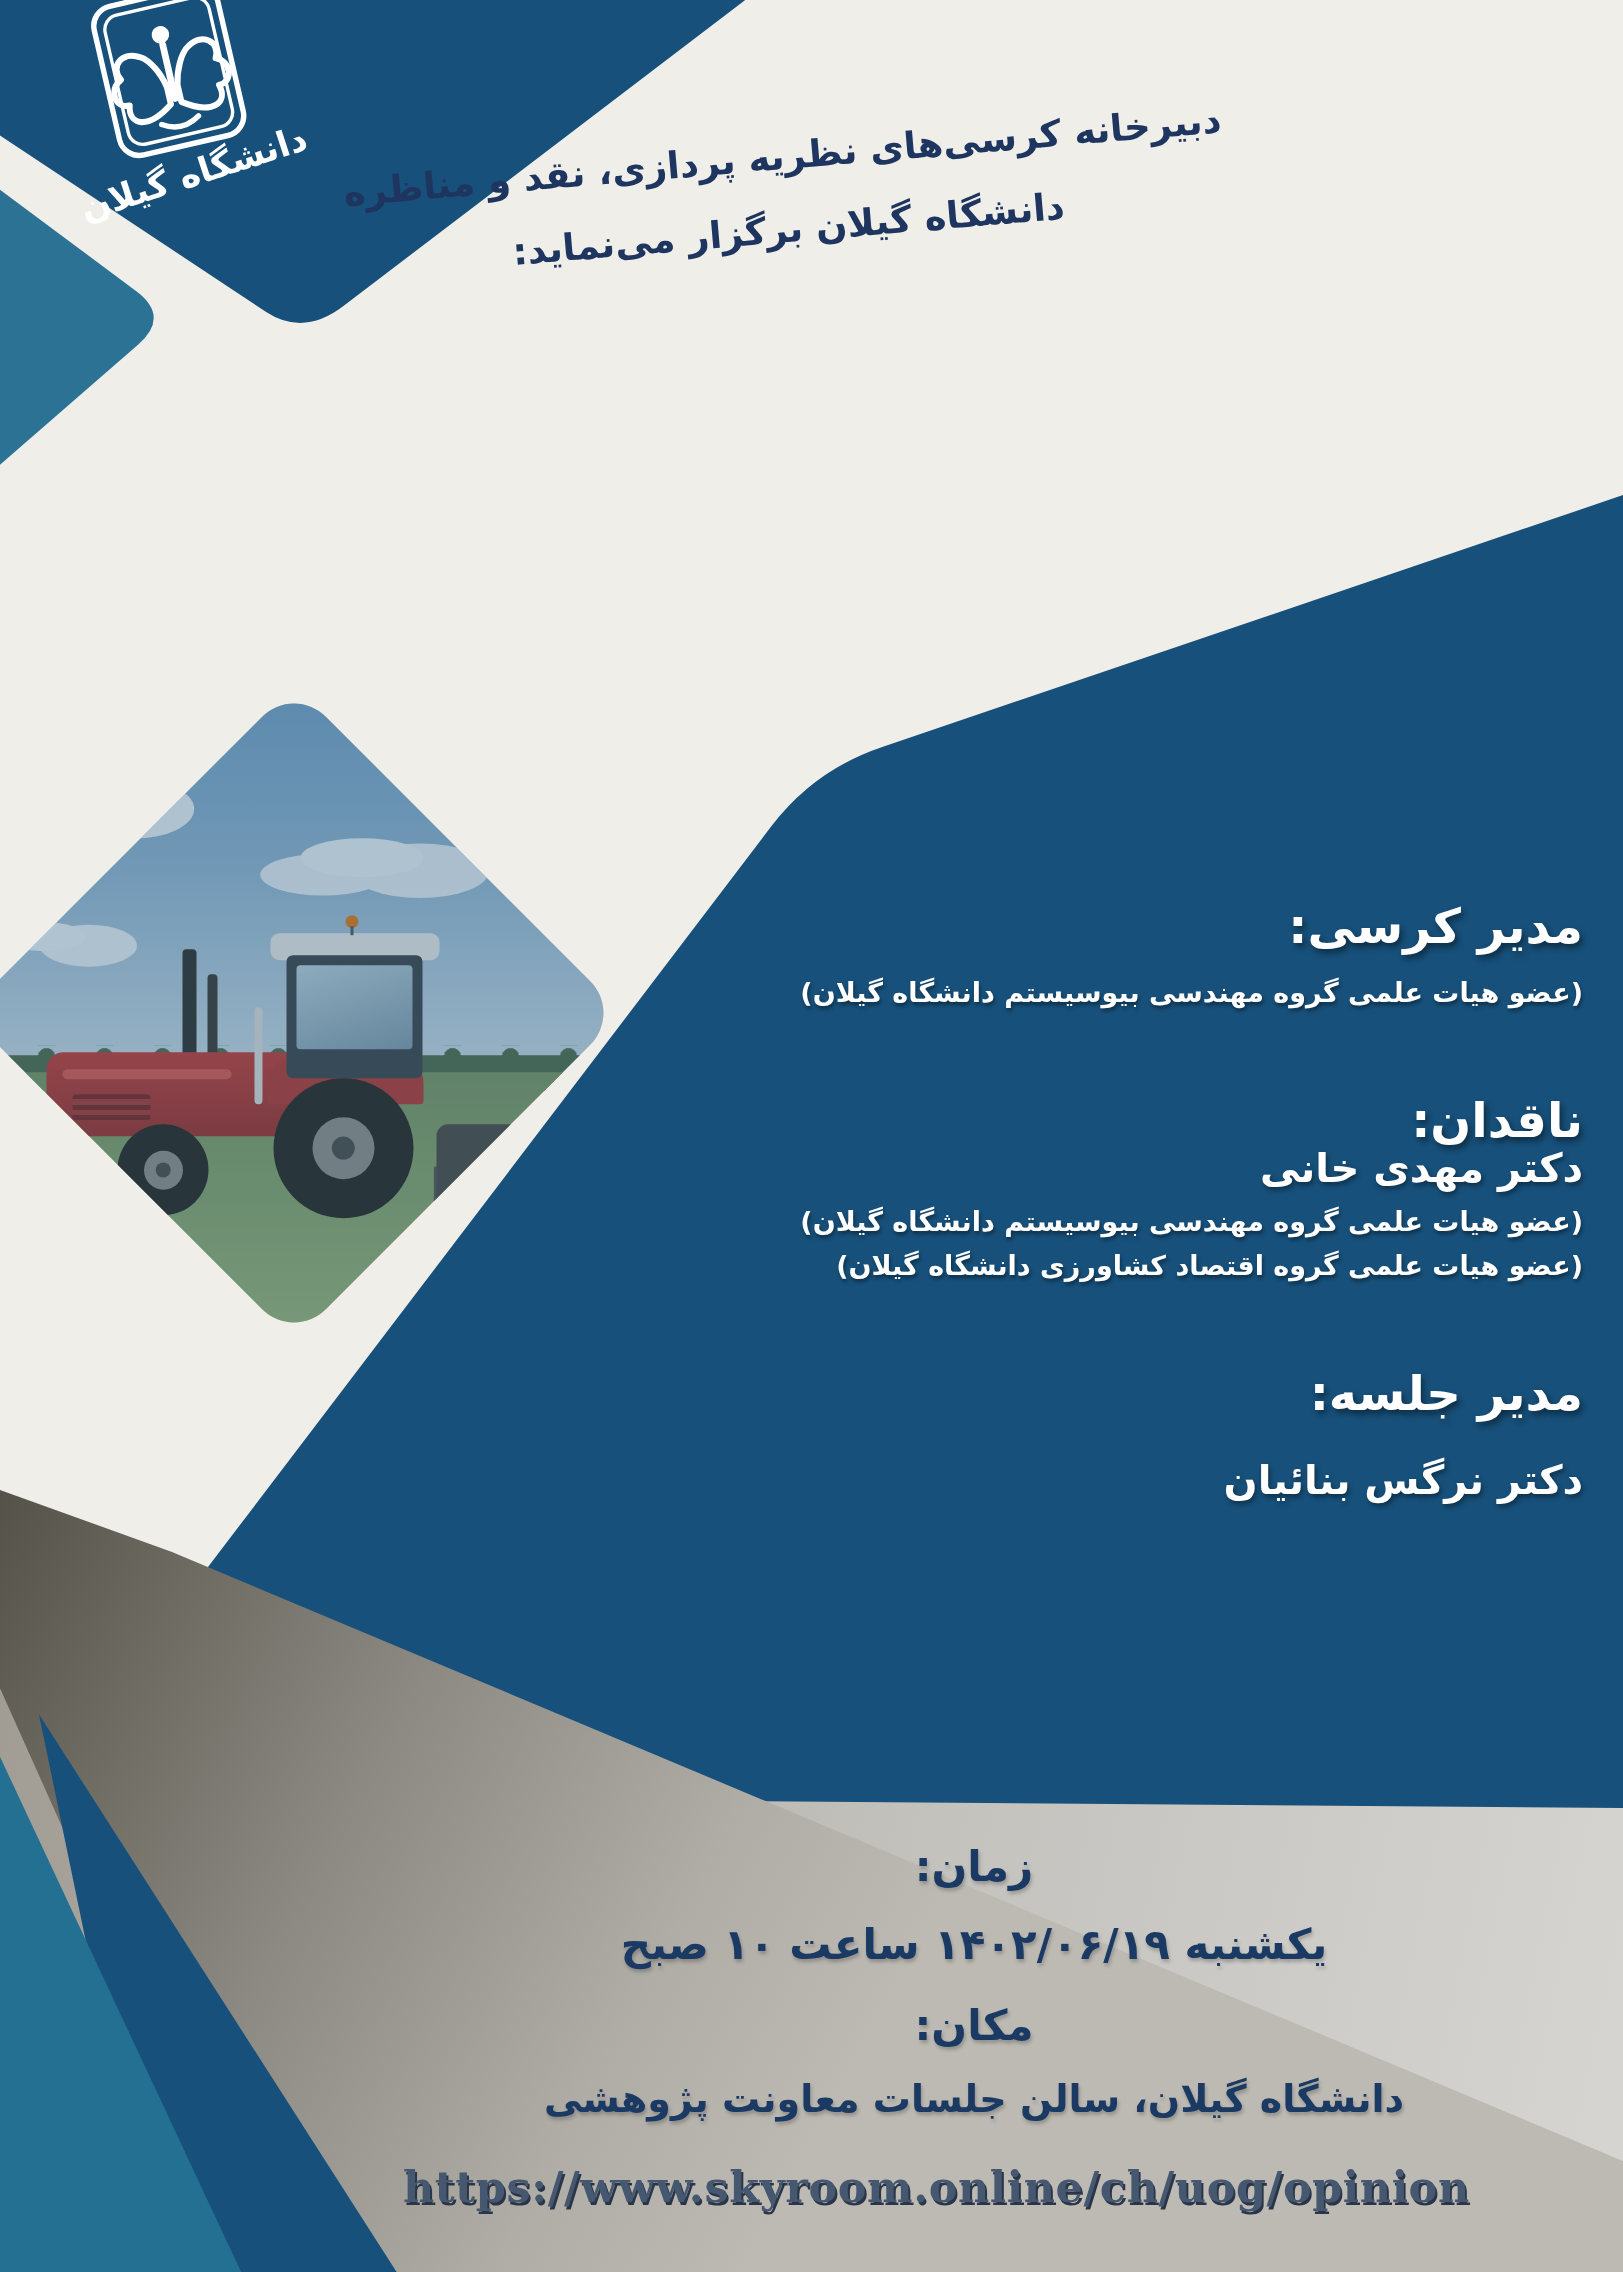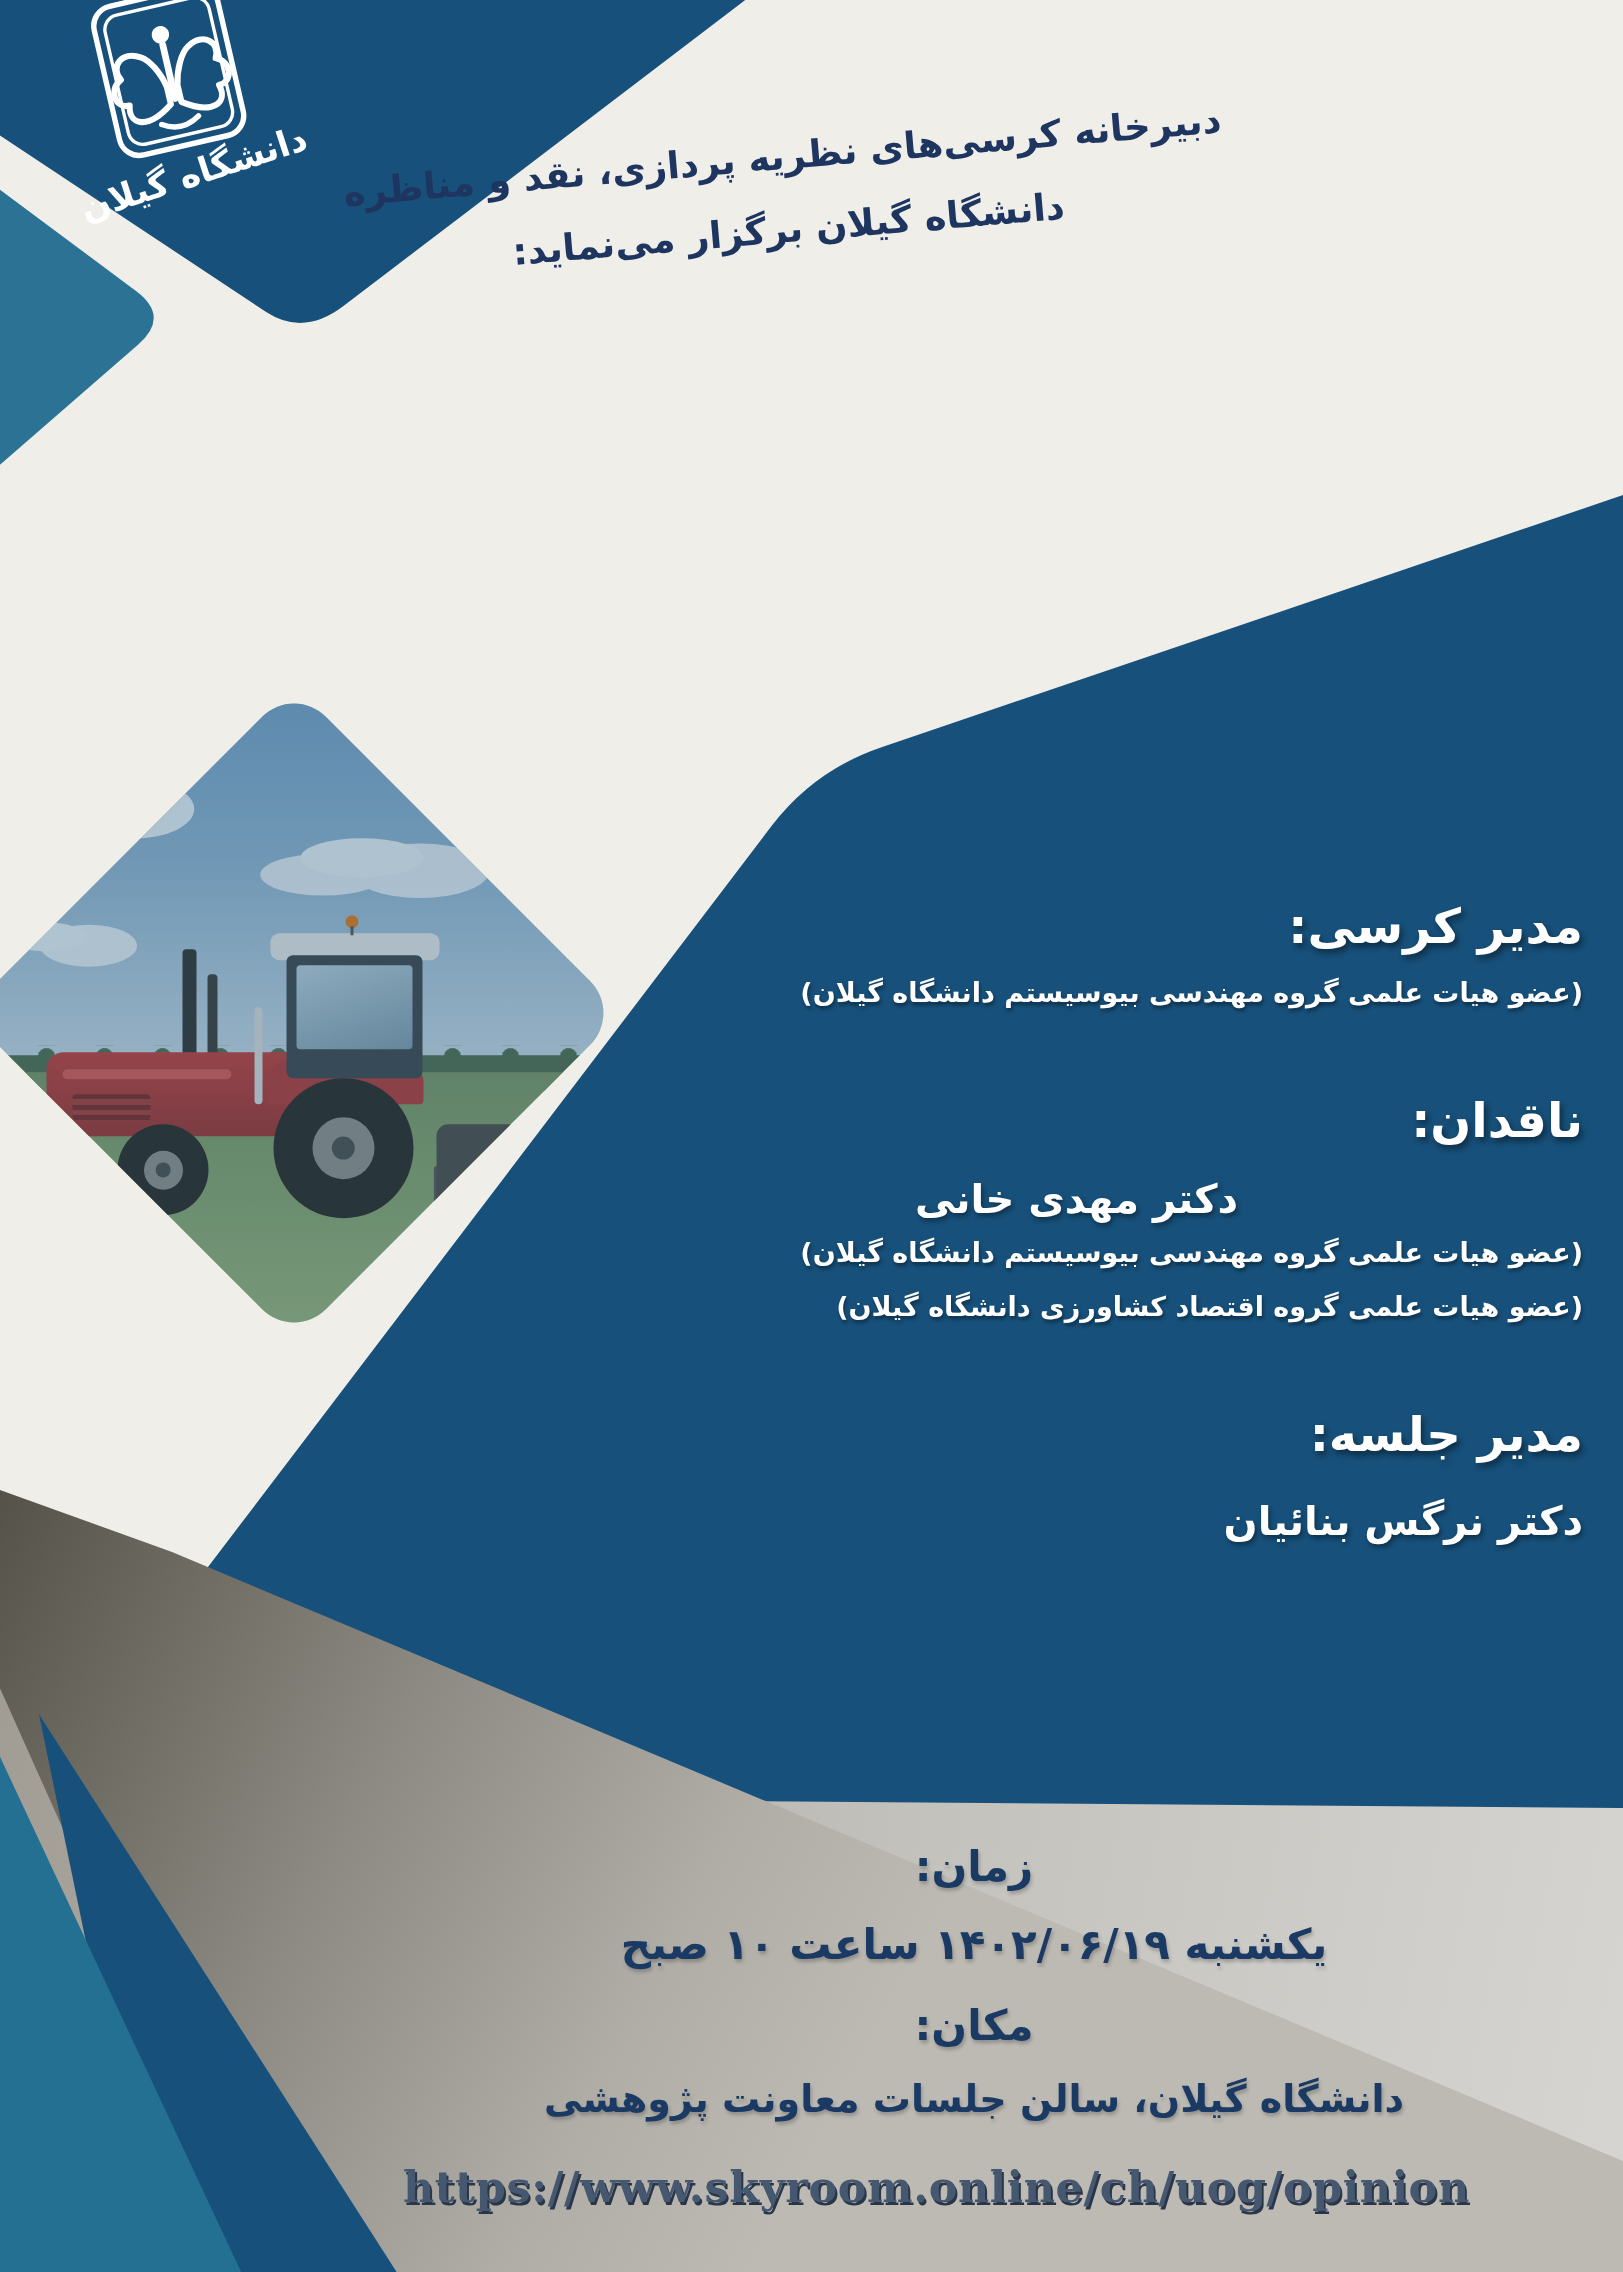--- a/index.html
+++ b/index.html
@@ -64,22 +64,22 @@
   .pipe2{position:absolute;left:200px;top:45px;width:10.4px;height:84px;background:#3a3a33;border-radius:3.9px;}
   .rail{position:absolute;left:247px;top:78px;width:7.8px;height:97px;background:#d9dad6;border-radius:3.9px;}
   .implement{position:absolute;left:429px;top:195px;width:169px;height:97px;background:#4a4a42;border-radius:11.7px;box-shadow:26px 19.5px 0 -6.5px #3c3c35,-13px 32px 0 -10.4px #55554c;}
   .tint{position:absolute;inset:0;background:rgba(47,93,130,.30);}
 
   
   .panel-text{position:absolute;right:40px;top:899px;width:1013px;z-index:4;direction:rtl;text-align:right;color:#ffffff;}
   .panel-text .hd{font-size:48px;font-weight:bold;line-height:55px;text-shadow:2.6px 3.9px 6.5px rgba(0,0,0,.45);}
   .panel-text .nm{font-size:40px;font-weight:bold;line-height:40px;text-shadow:1.9px 3.2px 5.2px rgba(0,0,0,.4);}
   .panel-text .af{font-size:27px;font-weight:bold;line-height:32px;text-shadow:1.3px 2.6px 3.9px rgba(0,0,0,.4);}
-  .mt70{margin-top:45px;}.mt36{margin-top:23.4px;}.mt130{margin-top:84px;}.mt48{margin-top:31px;text-align:center;}
-  .mt28{margin-top:18px;}.mt52{margin-top:34px;}.mt30{margin-top:22px;}.mt60{margin-top:39px;}
+  .mt70{margin-top:45px;}.mt36{margin-top:23.4px;}.mt130{margin-top:84px;}.mt48{}
+  .mt28{margin-top:18px;}.mt52{margin-top:34px;}.mt30{margin-top:12px;}.mt60{margin-top:39px;}
 
   
   .schedule{position:absolute;left:292px;top:1841px;width:1364px;z-index:4;text-align:center;direction:rtl;
     color:#1b3a63;font-weight:bold;text-shadow:1.3px 2.6px 3.9px rgba(0,0,0,.22);}
   .schedule .lbl{font-size:42px;line-height:52px;}
   .schedule .val{font-size:42px;line-height:52px;margin-top:26px;}
   .schedule .loc{font-size:38px;line-height:48px;margin-top:23.4px;}
   .mt44{margin-top:28.6px;}
   .url{position:absolute;left:403px;top:2162px;width:838px;z-index:4;text-align:center;
     font-family:"DejaVu Serif",serif;font-weight:bold;font-size:43px;color:#45586f;

